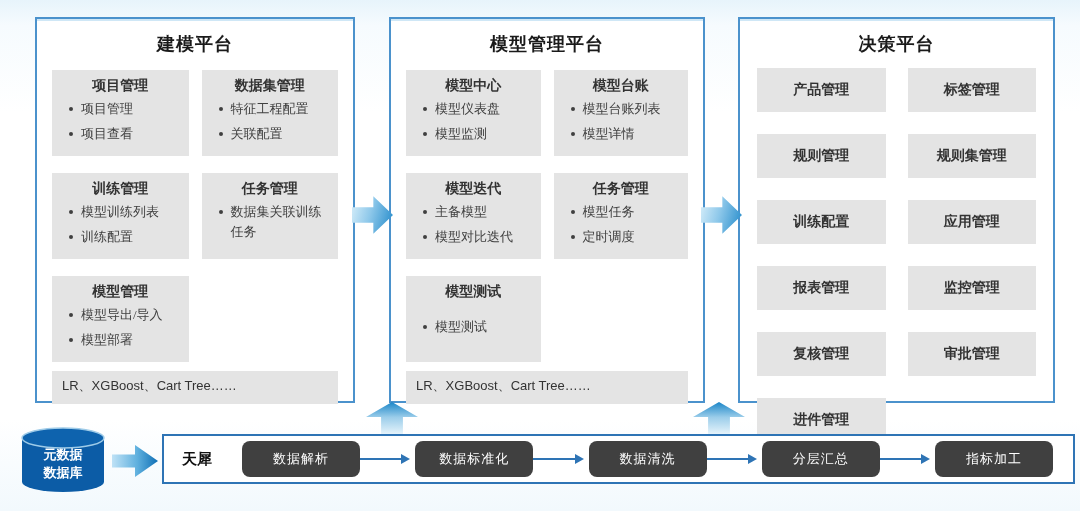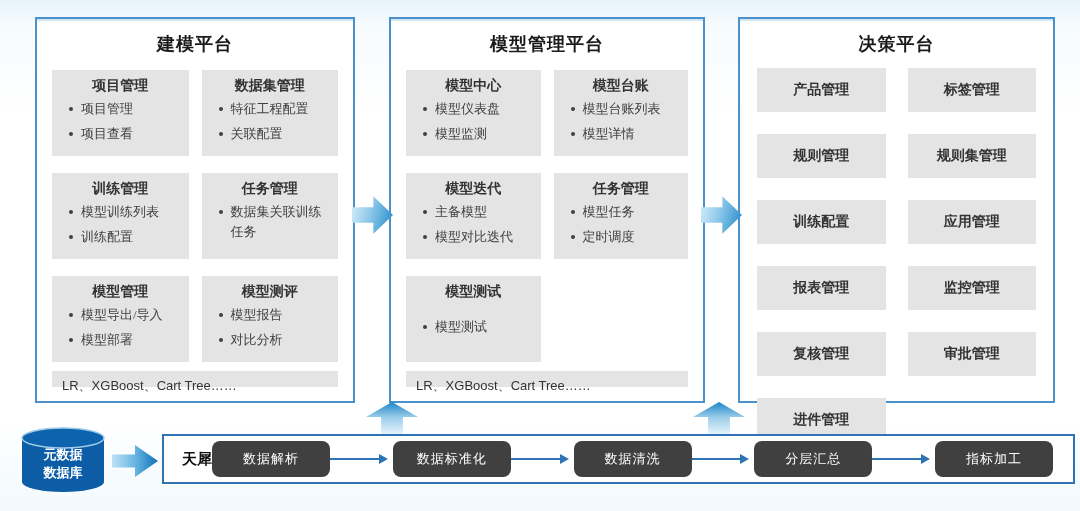--- a/index.html
+++ b/index.html
@@ -46,21 +46,21 @@
     font-size:13px; color:#404040; line-height:1.5; margin-bottom:5px;
     padding-left:13px; position:relative;
   }
   .card li::before {
     content:""; position:absolute; left:1px; top:8px;
     width:4px; height:4px; border-radius:50%; background:#404040;
   }
   .card.spaced ul { margin-top:16px; }
 
   .algo-bar {
-    margin:9px 15px 0 15px; height:16px; background:#e4e4e4;
+    margin:9px 15px 0 15px; height:33px; background:#e4e4e4;
     font-size:13px; color:#333; line-height:29px; padding-left:10px;
   }
 
   
   .btn-grid {
     display:grid; grid-template-columns:1fr 1fr;
     column-gap:13px; row-gap:12px; grid-auto-rows:44px;
     margin:12px 17px 0 17px;
     gap:22px;
   }
@@ -95,21 +95,21 @@
   .feed-arrow {
     position:absolute; left:112px; top:445px; width:46px; height:32px;
     background:linear-gradient(90deg,#bfe2f6 0%,#5fb0de 55%,#0f6fb5 100%);
     clip-path:polygon(0 30%,50% 30%,50% 0,100% 50%,50% 100%,50% 70%,0 70%);
   }
   .flow-box {
     position:absolute; left:162px; top:434px; width:913px; height:50px;
     background:#fff; border:2px solid #2e74b5;
     display:flex; align-items:center; padding:0 20px 0 18px;
   }
-  .engine-label { font-size:15px; font-weight:bold; color:#111; white-space:nowrap; }
+  .engine-label { font-size:15px; font-weight:bold; color:#111; margin-right:30px; white-space:nowrap; }
   .pill {
     width:118px; height:36px; flex:0 0 auto;
     background:#404040; border-radius:8px;
     display:flex; align-items:center; justify-content:center;
     color:#fff; font-size:13px; font-weight:normal; letter-spacing:1px;
   }
   .connector { flex:1 1 auto; display:flex; align-items:center; margin-right:5px; min-width:26px; }
   .connector .line { flex:1; height:2px; background:#2e74b5; }
   .connector .tri {
     width:0; height:0;
@@ -151,27 +151,20 @@
         <div class="card-title">任务管理</div>
         <ul>
           <li>数据集关联训练任务</li>
         </ul>
       </div>
       <div class="card">
         <div class="card-title">模型管理</div>
         <ul>
           <li>模型导出/导入</li>
           <li>模型部署</li>
-        </ul>
-      </div>
-      <div class="card">
-        <div class="card-title">模型测评</div>
-        <ul>
-          <li>模型报告</li>
-          <li>对比分析</li>
         </ul>
       </div>
     </div>
     <div class="algo-bar">LR、XGBoost、Cart Tree……</div>
   </section>
 
   <section class="panel p2">
     <div class="panel-title">模型管理平台</div>
     <div class="cards">
       <div class="card">

